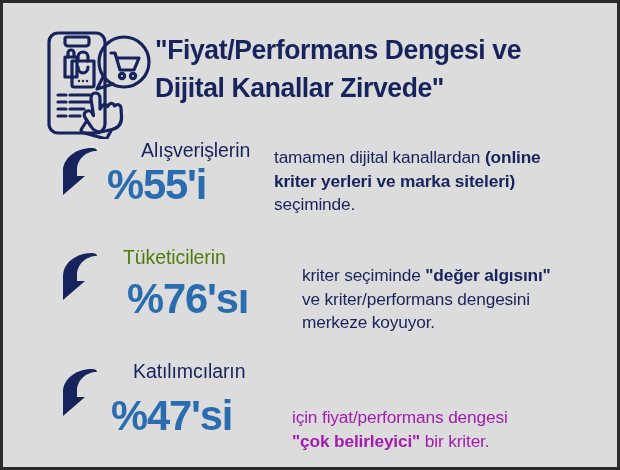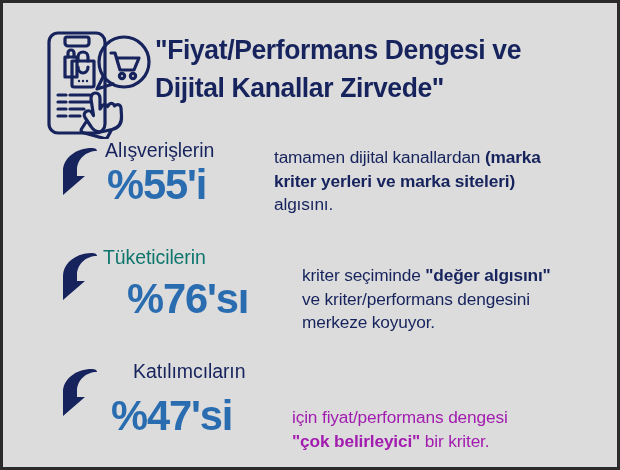--- a/index.html
+++ b/index.html
@@ -175,39 +175,39 @@
   </div>
 
   <div class="stat-row r1">
     <div class="quote-mark">
       <svg viewBox="0 0 46 52" width="46" height="52" aria-hidden="true">
         <path d="M38 4 C27 4 18 12 18 23 l0 6 l8 0 l-22 19 l0 -24
                  C4 11 17 1 33 1 C36 1 38 2 38 4 Z" fill="#16235c"></path>
       </svg>
     </div>
     <div class="stat-left">
-      <span class="stat-label" style="color: rgb(22, 35, 92);">Alışverişlerin</span>
+      <span class="stat-label" style="color: rgb(22, 35, 92); margin-left: 36px;">Alışverişlerin</span>
       <span class="stat-pct" style="color: rgb(42, 108, 176);">%55'i</span>
     </div>
     <div class="stat-desc" style="color: rgb(22, 35, 92);">
-        <span class="dline"><span>tamamen dijital kanallardan </span><b>(marka</b></span>
+        <span class="dline"><span>tamamen dijital kanallardan </span><b>(online</b></span>
         <span class="dline"><b>kriter yerleri ve marka siteleri)</b></span>
-        <span class="dline"><span>algısını.</span></span>
+        <span class="dline"><span>seçiminde.</span></span>
       </div>
   </div>
 
   <div class="stat-row r2">
     <div class="quote-mark">
       <svg viewBox="0 0 46 52" width="46" height="52" aria-hidden="true">
         <path d="M38 4 C27 4 18 12 18 23 l0 6 l8 0 l-22 19 l0 -24
                  C4 11 17 1 33 1 C36 1 38 2 38 4 Z" fill="#16235c"></path>
       </svg>
     </div>
     <div class="stat-left">
-      <span class="stat-label" style="color: #0f766e;">Tüketicilerin</span>
+      <span class="stat-label" style="color: #4d7c0f; margin-left: 20px;">Tüketicilerin</span>
       <span class="stat-pct" style="color: rgb(42, 108, 176);">%76'sı</span>
     </div>
     <div class="stat-desc" style="color: rgb(22, 35, 92);">
         <span class="dline"><span>kriter seçiminde </span><b>"değer algısını"</b></span>
         <span class="dline"><span>ve kriter/performans dengesini</span></span>
         <span class="dline"><span>merkeze koyuyor.</span></span>
       </div>
   </div>
 
   <div class="stat-row r3">

